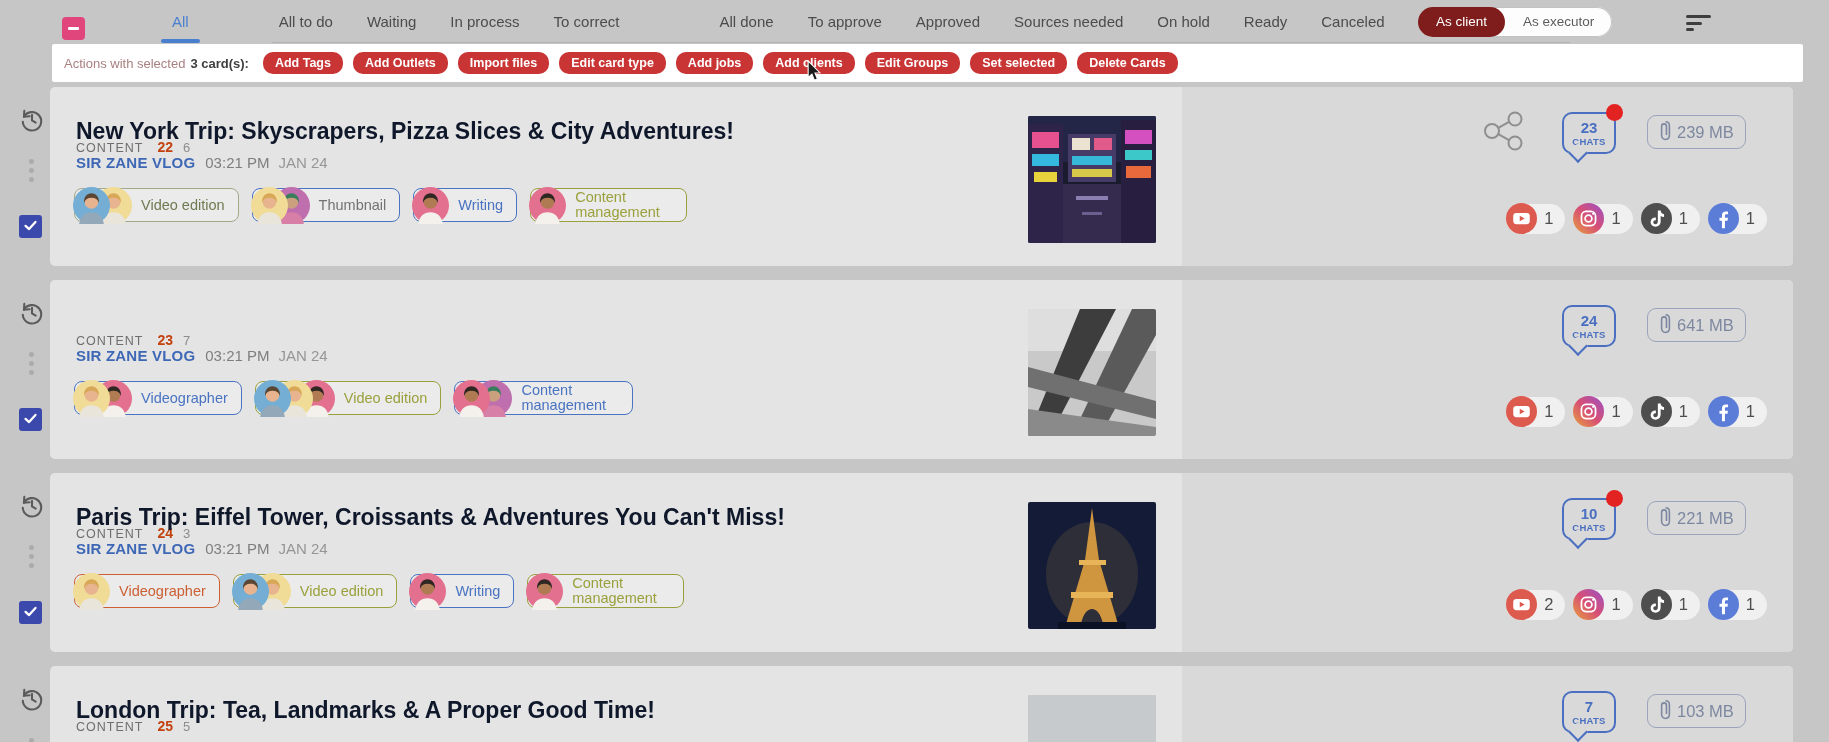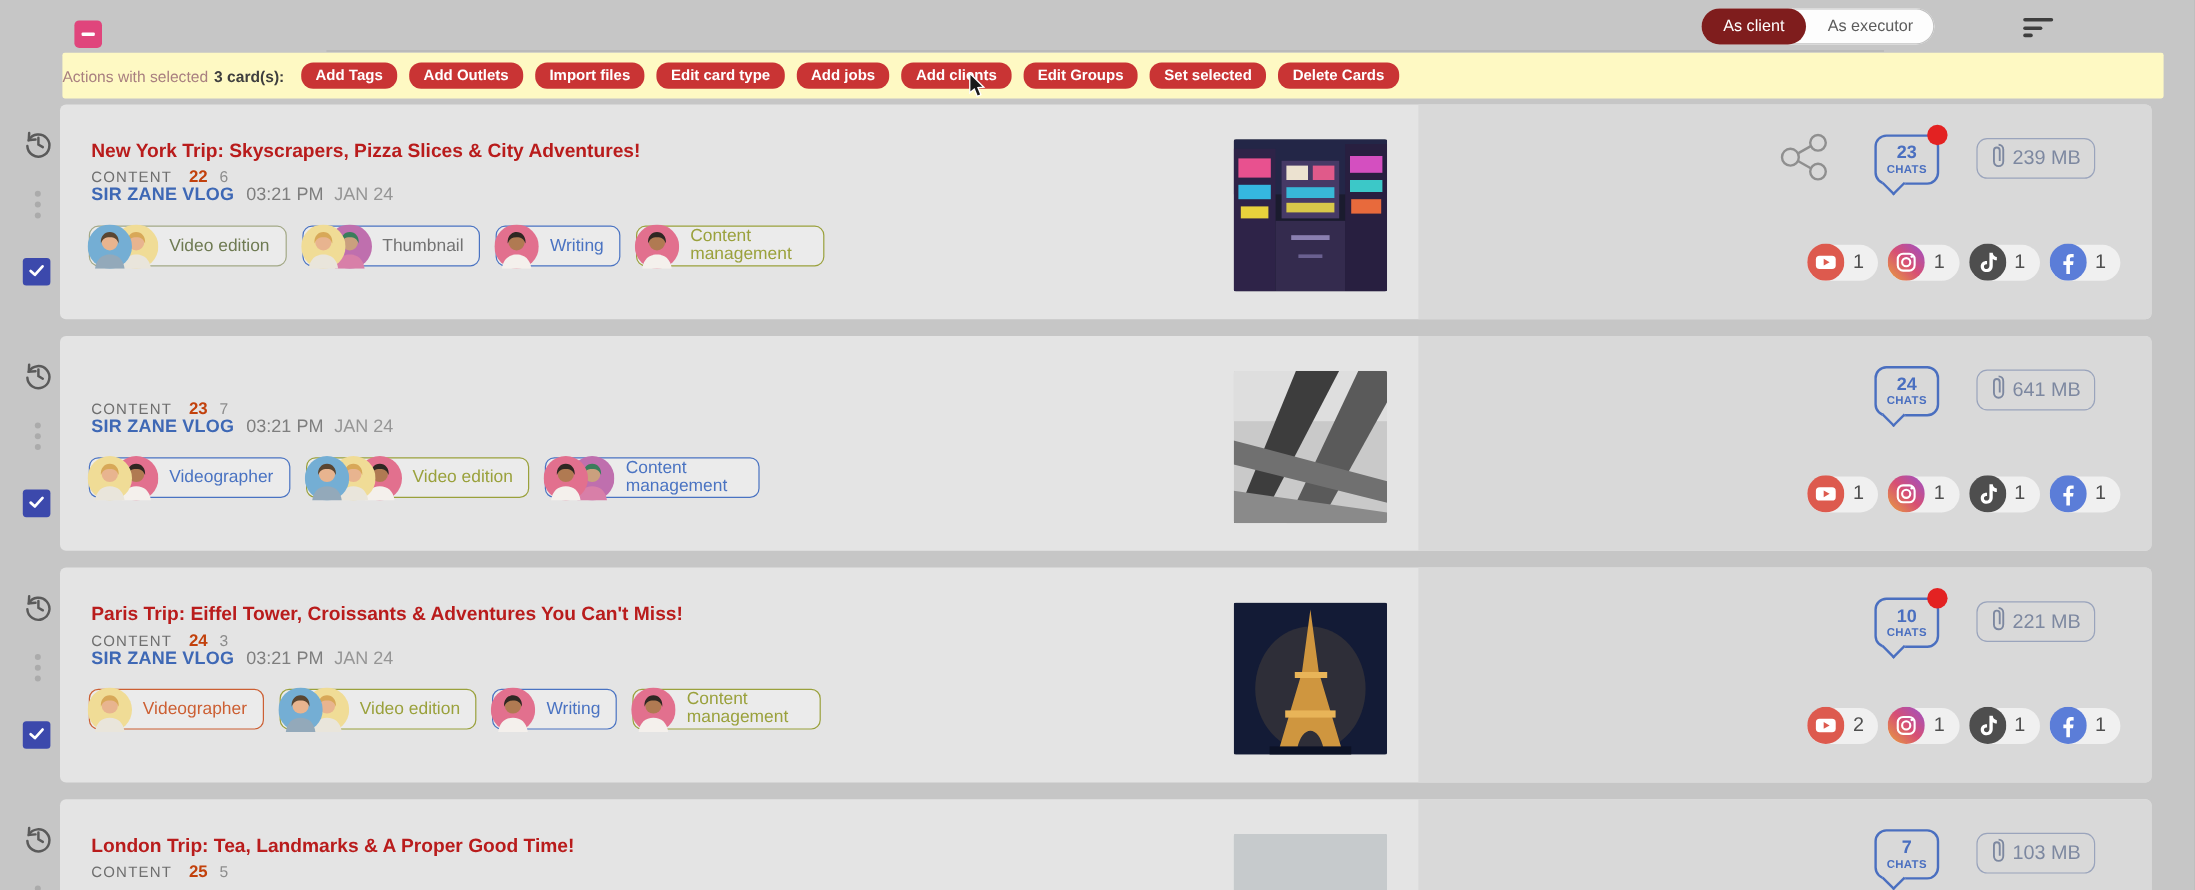--- a/index.html
+++ b/index.html
@@ -20,41 +20,41 @@
   .view-toggle{position:absolute;left:1418px;top:7px;height:30px;background:#fdfdfd;border-radius:16px;display:flex;box-shadow:0 0 0 1px #c2c2c2 inset;}
   .seg{padding:0 18px;line-height:30px;font-size:13.5px;color:#5c5c5c;border-radius:16px;cursor:pointer;white-space:nowrap;}
   .seg.active{background:#7f1d1d;color:#fff;}
   .sort-icon{position:absolute;left:1686px;top:15px;cursor:pointer;}
   .sort-icon i{display:block;height:3px;background:#3e3e3e;border-radius:1.5px;margin-bottom:3.5px;}
   .sort-icon i:nth-child(1){width:25px;}
   .sort-icon i:nth-child(2){width:16px;}
   .sort-icon i:nth-child(3){width:8px;}
 
   
-  .action-bar{position:absolute;left:52px;top:44px;width:1751px;height:38px;background:#fef9c3;display:flex;align-items:center;box-sizing:border-box;border-radius:2px;}
+  .action-bar{position:absolute;left:52px;top:44px;width:1751px;height:38px;background:#ffffff;display:flex;align-items:center;padding-left:12px;box-sizing:border-box;border-radius:2px;}
   .ab-prefix{font-size:13px;color:#a98080;}
   .ab-count{font-size:13px;color:#3f3f3f;font-weight:bold;margin-left:5px;}
   .abtn{margin-left:10px;background:#c93434;color:#fff;border:0;border-radius:10px;font-family:"Liberation Sans",sans-serif;font-size:12.5px;font-weight:bold;padding:4px 12px;cursor:pointer;white-space:nowrap;}
   .abtn:first-of-type{margin-left:14px;}
 
   
   .cards{position:absolute;left:0;top:87px;width:1829px;}
   .row{position:relative;width:1743px;height:179px;margin:0 0 14px 50px;}
   .g-history{position:absolute;left:-31px;top:20px;width:26px;height:26px;cursor:pointer;background:none;border:0;padding:0;}
   .g-kebab{position:absolute;left:-25px;top:72px;width:12px;cursor:pointer;background:none;border:0;padding:0;}
   .g-kebab i{display:block;width:5px;height:5px;border-radius:50%;background:#ababab;margin:0 auto 4px;}
   .g-check{position:absolute;left:-31px;top:128px;width:23px;height:23px;border-radius:3px;border:0;padding:0;cursor:pointer;background:#d4d4d4;box-shadow:0 0 0 1px #9a9a9a inset;}
   .g-check.checked{background:#3c49ac;box-shadow:none;}
   .card{position:absolute;inset:0;background:#e4e4e4;border-radius:5px;}
   .card-side{position:absolute;left:1132px;right:0;top:0;bottom:0;background:#d9d9d9;border-radius:0 5px 5px 0;}
   .meta{position:absolute;left:26px;top:14px;display:flex;align-items:baseline;}
   .m-type{font-size:12.5px;color:#6e6e6e;letter-spacing:1px;margin-top:40px;}
   .m-num{font-size:14px;color:#c2410c;font-weight:bold;margin-left:14px;}
   .m-sec{font-size:13px;color:#8d8d8d;margin-left:10px;}
-  .title{position:absolute;left:26px;top:31px;margin:0;font-size:16px;font-weight:bold;color:#b91c1c;white-space:nowrap;max-width:945px;overflow:hidden;}
+  .title{position:absolute;left:26px;top:31px;margin:0;font-size:23px;font-weight:bold;color:#0f172a;white-space:nowrap;max-width:945px;overflow:hidden;}
   .byline{position:absolute;left:26px;top:67px;display:flex;align-items:baseline;font-size:15px;}
   .b-author{color:#3e68b5;font-weight:bold;letter-spacing:.2px;cursor:pointer;}
   .b-time{color:#7e7e7e;margin-left:10px;}
   .b-date{color:#969696;margin-left:9px;}
   .tags{position:absolute;left:24px;top:101px;display:flex;align-items:center;gap:13px;}
   .chip{display:inline-flex;align-items:center;height:32px;border:1.5px solid;border-radius:8px;padding-right:13px;background:rgba(255,255,255,.28);cursor:pointer;}
   .avs{display:flex;align-items:center;margin-left:-2px;}
   .av{width:37px;height:37px;border-radius:50%;margin-right:-15px;position:relative;flex:none;}
   .av svg{display:block;}
   .avs .av:last-child{margin-right:9px;}
@@ -89,20 +89,34 @@
           <stop offset=".5" stop-color="#d74f74"></stop>
           <stop offset="1" stop-color="#9b51c9"></stop>
       </linearGradient>
     </defs>
   </svg>
 
   <button class="select-all">
       <span class="bar"></span>
     </button>
 
+  <div class="tabs" id="tabs">
+      <div class="tab active">All</div>
+      <div class="tab gap-a">All to do</div>
+      <div class="tab">Waiting</div>
+      <div class="tab">In process</div>
+      <div class="tab">To correct</div>
+      <div class="tab gap-b">All done</div>
+      <div class="tab">To approve</div>
+      <div class="tab">Approved</div>
+      <div class="tab">Sources needed</div>
+      <div class="tab">On hold</div>
+      <div class="tab">Ready</div>
+      <div class="tab">Canceled</div>
+    </div>
   <div class="tabs-underline"></div>
 
   <div class="view-toggle" id="view-toggle">
       <div class="seg active">As client</div>
       <div class="seg">As executor</div>
     </div>
 
   <div class="sort-icon">
       <i></i>
       <i></i>

